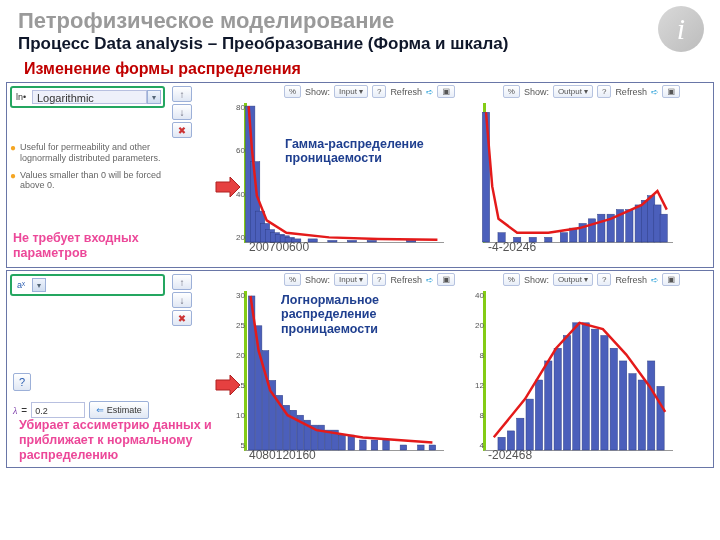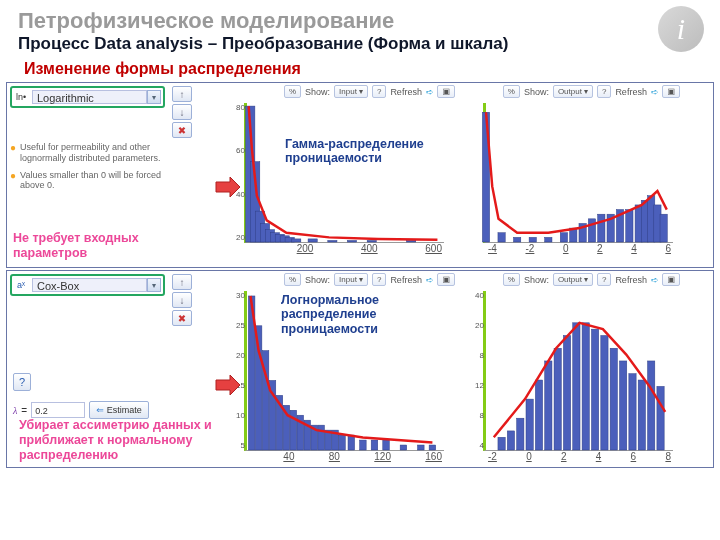--- a/index.html
+++ b/index.html
@@ -32,21 +32,21 @@
   .lambda-row .lfield { width: 54px; height: 16px; border: 1px solid #b8c0e0; background: #fff; font-size: 9px; padding: 0 3px; line-height: 16px; }
   .lambda-row .est { height: 18px; padding: 0 6px; background: linear-gradient(#fff,#e0e7f4); border: 1px solid #9cb0d8; border-radius: 2px; font-size: 9px; display: flex; align-items: center; gap: 3px; }
   .help { position: absolute; top: 102px; left: 6px; width: 18px; height: 18px; background: linear-gradient(#fff,#e0e7f4); border: 1px solid #9cb0d8; border-radius: 2px; display:flex;align-items:center;justify-content:center; font-size: 11px; color: #2a5db0; }
   .chart-area { flex: 1; display: flex; }
   .chartbox { position: relative; }
   .ctoolbar { position: absolute; top: 2px; right: 4px; display: flex; align-items: center; gap: 4px; font-size: 9px; color: #555; background: #fff; }
   .ctoolbar .btn { padding: 1px 4px; border: 1px solid #b6c3e0; background: linear-gradient(#fff,#e8eef8); border-radius: 2px; font-size: 8px; color: #555; display:flex; align-items:center; gap:2px; }
   .ctoolbar .arrow { color: #2aa0d8; }
   .plot { border-left: 3px solid #84cc16; border-bottom: 1px solid #999; position: relative; }
   .yaxis { position: absolute; left: -18px; top: 0; bottom: 0; display: flex; flex-direction: column; justify-content: space-between; font-size: 8px; color: #555; text-align: right; width: 16px; }
-  .xaxis { position: absolute; left: 0; right: 0; bottom: -12px; display: flex; justify-content: space-between; font-size: 10px; color: #555; padding: 0 2px; text-decoration: underline; }
+  .xaxis { position: absolute; left: 0; right: 0; bottom: -12px; display: flex; justify-content: flex-start; font-size: 12px; color: #555; padding: 0 2px; }
   svg.plotsvg { position: absolute; top:0; left:0; width:100%; height:100%; overflow: visible; }
   .bar { fill: #4b5fbb; stroke:#2f3f85; stroke-width:0.5; }
   .curve { fill: none; stroke: #e41a1a; stroke-width: 2.5; }
   .annot { position: absolute; font-size: 12.5px; font-weight: bold; color: #1f3f8f; line-height: 1.15; background: #fff; padding: 0 1px; }
   .bigarrow { position: absolute; width: 28px; height: 28px; }
   .bigarrow svg { width:100%; height:100%; }
 </style>
 </head>
 <body>
 
@@ -97,21 +97,21 @@
         <div class="plot" id="plot0" style="left:30px; top:20px; width:200px; height:140px;">
           <div class="yaxis">
               <span>80</span>
               <span>60</span>
               <span>40</span>
               <span>20</span>
             </div>
           <div class="xaxis">
               <span></span>
               <span>200</span>
-              <span>400</span>
+              <span>700</span>
               <span>600</span>
             </div>
           <svg class="plotsvg" viewBox="0 0 200 140" preserveAspectRatio="none">
               <rect class="bar" x="-1.3333333333333335" y="3.1111111111111143" width="9.333333333333334" height="136.88888888888889"></rect>
               <rect class="bar" x="3.666666666666665" y="59.111111111111114" width="9.333333333333334" height="80.88888888888889"></rect>
               <rect class="bar" x="8.666666666666668" y="108.88888888888889" width="9.333333333333334" height="31.111111111111114"></rect>
               <rect class="bar" x="13.666666666666664" y="121.33333333333333" width="9.333333333333334" height="18.66666666666667"></rect>
               <rect class="bar" x="18.666666666666664" y="127.55555555555556" width="9.333333333333334" height="12.444444444444443"></rect>
               <rect class="bar" x="23.666666666666664" y="130.66666666666666" width="9.333333333333334" height="9.333333333333343"></rect>
               <rect class="bar" x="28.66666666666666" y="132.22222222222223" width="9.333333333333334" height="7.7777777777777715"></rect>
@@ -176,21 +176,20 @@
       </div>
     </div>
   </div>
 </div>
 
 <div class="frame bot">
   <div class="row">
     <div class="panel">
       <div class="dropdown">
         <span class="dicon" style="color:#2a5db0;">aˣ</span>
-        <span class="dfield">Cox-Box</span>
         <span class="darrow">▾</span>
       </div>
       <div class="sidebtns">
         <div class="sbtn">↑</div>
         <div class="sbtn">↓</div>
         <div class="sbtn red">✖</div>
       </div>
       <div class="help">?</div>
       <div class="lambda-row">
         <span class="lam">λ</span>

